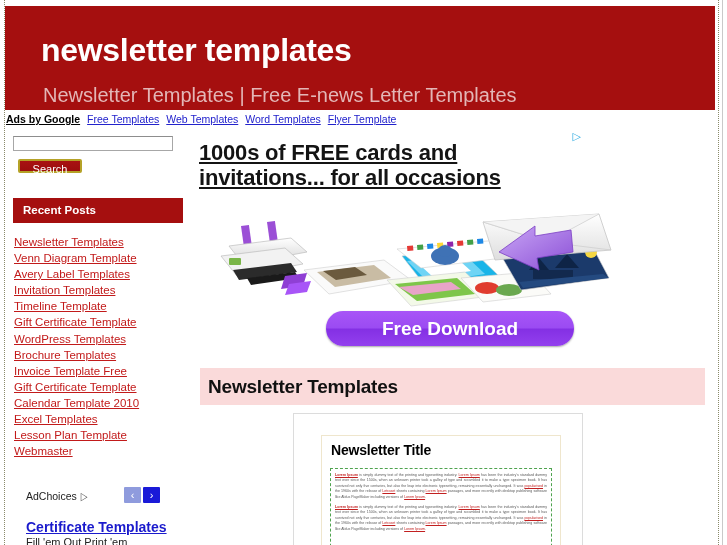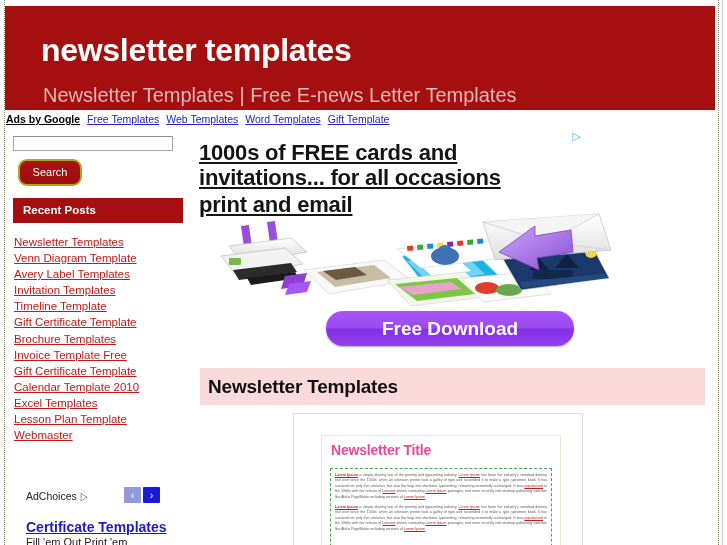--- a/index.html
+++ b/index.html
@@ -108,24 +108,24 @@
     background: #fff;
     font-family: "Liberation Sans", sans-serif;
     font-size: 11px;
     padding: 0 2px;
     box-sizing: border-box;
     outline: none;
   }
   .search-btn {
     position: absolute;
     left: 12px; top: 27px;
-    width: 64px; height: 27px;
+    width: 64px; height: 14px;
     background: linear-gradient(#a81212, #9c0d0d);
     border: 2px solid #b5a227;
-    border-radius: 9px;
+    border-radius: 2px;
     color: #ffffff;
     font-family: "Liberation Sans", sans-serif;
     font-size: 11px;
     cursor: pointer;
     padding: 0;
     box-sizing: border-box;
     line-height: 17px;
   }
   .recent-head {
     position: absolute;
@@ -294,21 +294,21 @@
     background: #ffffff;
     border: 1px solid #efe6cd;
     box-sizing: border-box;
     overflow: hidden;
   }
   .doc-title {
     position: absolute;
     left: 9px; top: 6px;
     font-size: 14px;
     font-weight: bold;
-    color: #ec4899;
+    color: #000000;
     letter-spacing: -0.2px;
   }
   .doc-body {
     position: absolute;
     left: 8px; top: 32px;
     width: 222px; height: 205px;
     border: 1px dashed #4fa34f;
     box-sizing: border-box;
     padding: 4px 4px;
     overflow: hidden;
@@ -338,36 +338,37 @@
 
   <div class="frame"></div>
   <div class="right-edge"></div>
 
   <div class="header">
     <div class="header-title">newsletter templates</div>
     <div class="header-sub">Newsletter Templates | Free E-news Letter Templates</div>
   </div>
 
   <div class="topads">
-    <span class="lbl">Ads by Google</span><a href="#">Free Templates</a><a href="#">Web Templates</a><a href="#">Word Templates</a><a href="#">Gift Template</a>
+    <span class="lbl">Ads by Google</span><a href="#">Free Templates</a><a href="#">Web Templates</a><a href="#">Word Templates</a><a href="#">Flyer Template</a>
   </div>
 
   <div class="sidebar">
     <input class="search-input" type="text" placeholder="" style="">
     <button class="search-btn">Search</button>
 
     <div class="recent-head">Recent Posts</div>
 
     <ul class="post-list">
       <li><a href="#">Newsletter Templates</a></li>
       <li><a href="#">Venn Diagram Template</a></li>
       <li><a href="#">Avery Label Templates</a></li>
       <li><a href="#">Invitation Templates</a></li>
       <li><a href="#">Timeline Template</a></li>
       <li><a href="#">Gift Certificate Template</a></li>
+      <li><a href="#">WordPress Templates</a></li>
       <li><a href="#">Brochure Templates</a></li>
       <li><a href="#">Invoice Template Free</a></li>
       <li><a href="#">Gift Certificate Template</a></li>
       <li><a href="#">Calendar Template 2010</a></li>
       <li><a href="#">Excel Templates</a></li>
       <li><a href="#">Lesson Plan Template</a></li>
       <li><a href="#">Webmaster</a></li>
     </ul>
 
     <div class="side-ad">
@@ -380,21 +381,20 @@
       <div class="ad-desc">Fill 'em Out  Print 'em</div>
     </div>
   </div>
 
   <div class="main">
 
     <div class="banner">
       <div class="banner-adtri">▷</div>
       <div class="banner-line bl1">1000s of FREE cards and</div>
       <div class="banner-line bl2">invitations... for all occasions</div>
-      <div class="banner-line bl3">print and email</div>
 
       <svg class="illus" viewBox="0 0 504 100">
         <defs>
           <linearGradient id="pbody" x1="0" y1="0" x2="0" y2="1">
             <stop offset="0" stop-color="#ffffff"></stop>
               <stop offset="1" stop-color="#d4d4d4"></stop>
           </linearGradient>
           <linearGradient id="env" x1="0" y1="0" x2="0" y2="1">
             <stop offset="0" stop-color="#ffffff"></stop>
               <stop offset="1" stop-color="#dedede"></stop>

